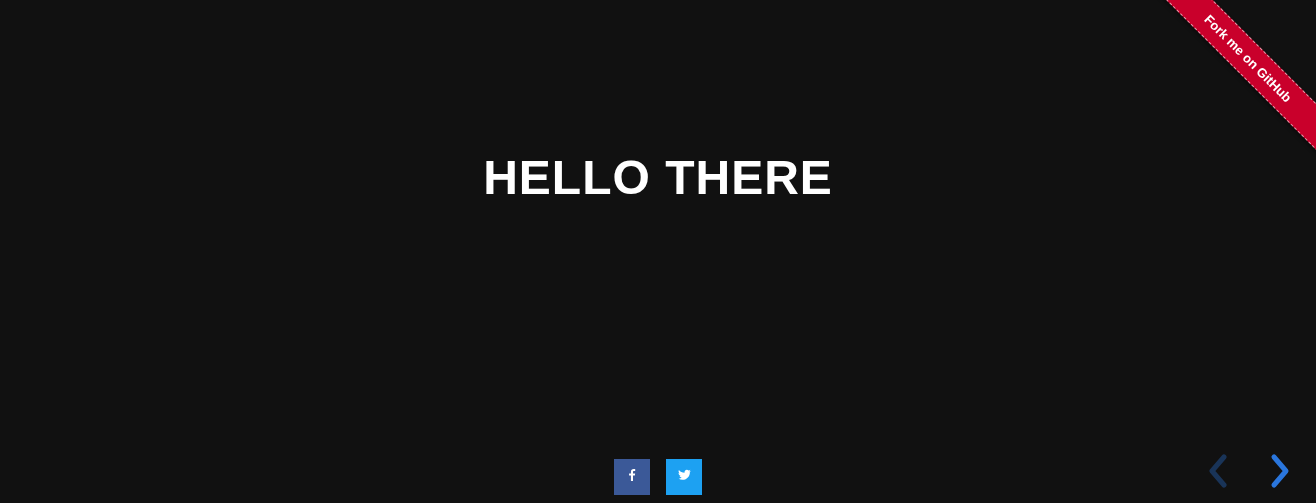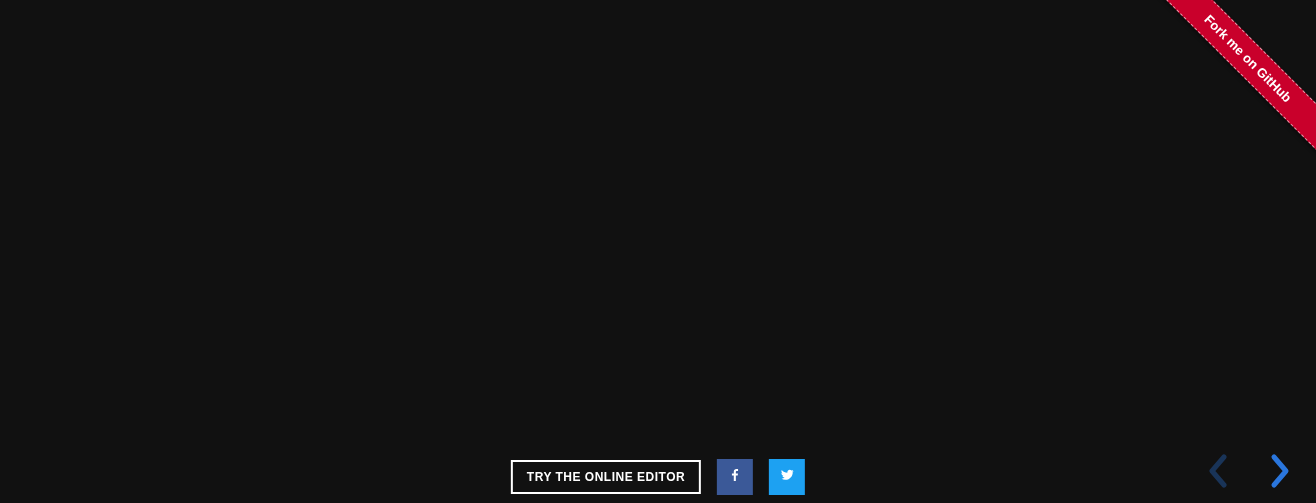--- a/index.html
+++ b/index.html
@@ -127,24 +127,24 @@
 </head>
 <body>
 
 <div class="ribbon-outer">
   <div class="ribbon">
     <span>Fork me on GitHub</span>
   </div>
 </div>
 
 <div class="slide-area">
+  <h1 class="heading">HELLO THERE</h1>
 </div>
 
 <div class="bottom-bar">
-  <button class="try-button">TRY THE ONLINE EDITOR</button>
 
   <div class="social-btn fb">
     <span>
       <svg width="16" height="16" viewBox="0 0 24 24">
           <path d="M13.5 21v-8.2h2.8l.4-3.2h-3.2V7.6c0-.9.3-1.6 1.6-1.6h1.7V3.1C16.5 3 15.5 3 14.4 3c-2.4 0-4 1.5-4 4.2v2.4H7.6v3.2h2.8V21h3.1z"></path>
         </svg>
     </span>
   </div>
 
   <div class="social-btn tw">

